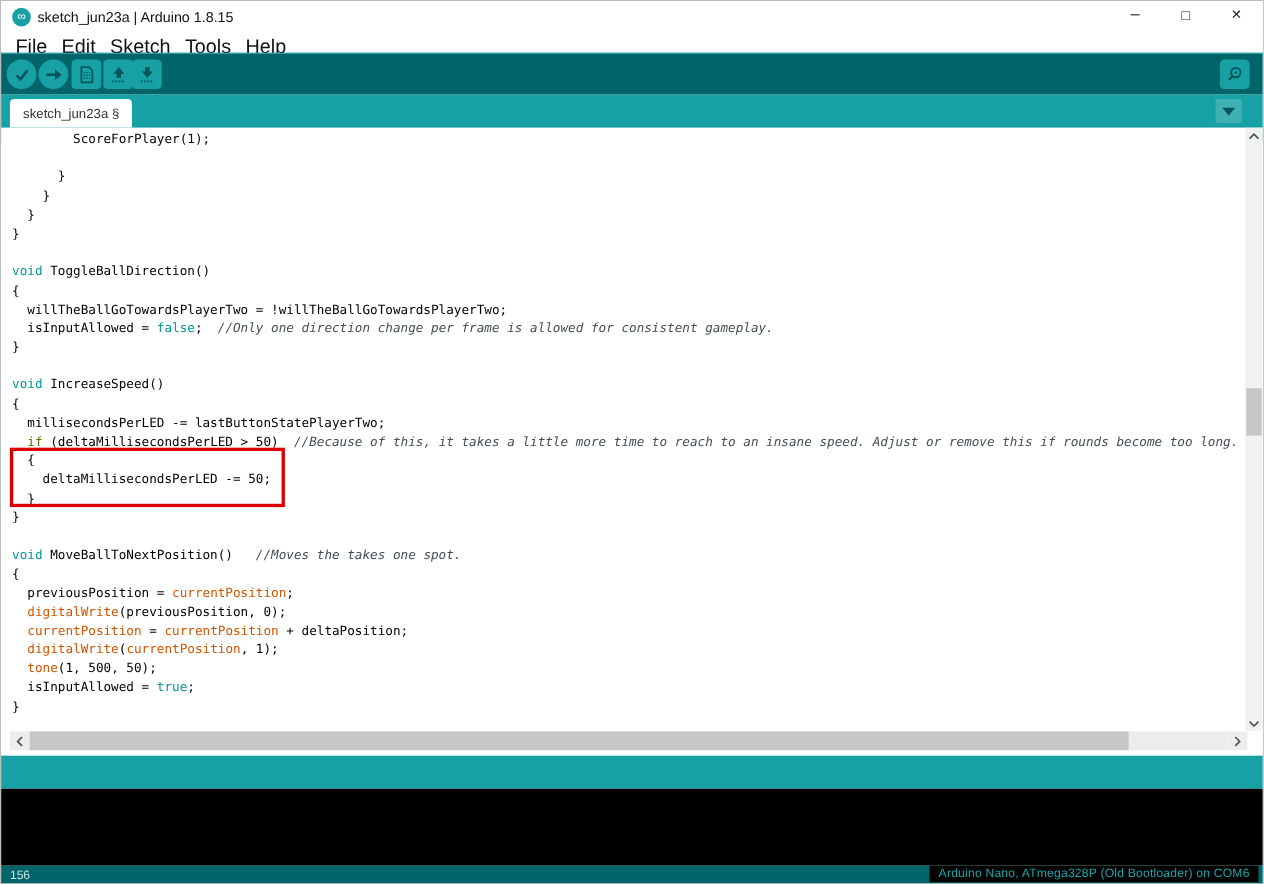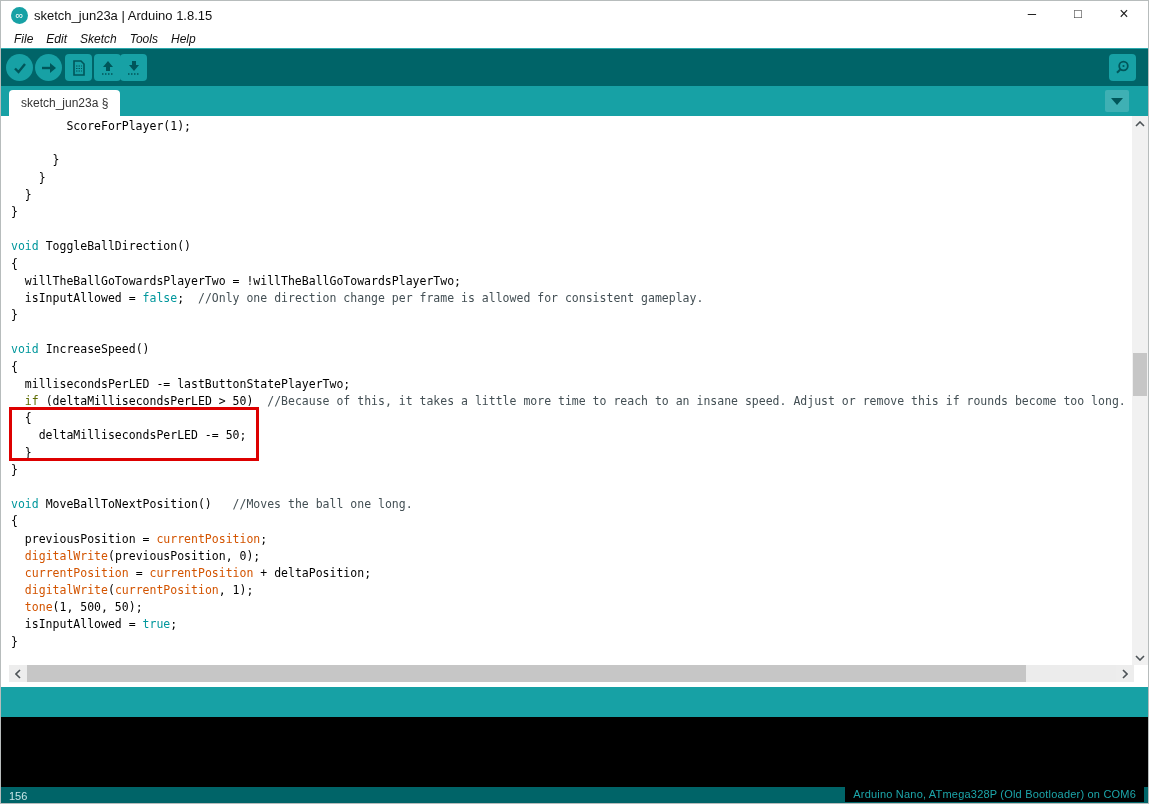--- a/index.html
+++ b/index.html
@@ -15,21 +15,21 @@
     position:absolute; left:10px; top:6px; width:17px; height:17px; border-radius:50%;
     background:var(--teal,#17A1A5); color:#fff; font-size:11px; line-height:17px; text-align:center;
   }
   .title-text { position:absolute; left:33px; top:7px; font-size:13px; color:#111; }
   .win-btn { position:absolute; top:0; width:44px; height:28px; text-align:center; color:#222; cursor:default; }
   .win-min   { right:94px; font-size:15px; line-height:24px; }
   .win-max   { right:48px; font-size:13px; line-height:26px; }
   .win-close { right:2px;  font-size:16px; line-height:26px; }
   
   .menubar { position:absolute; left:0; top:30px; width:100%; height:17px; background:#fff; display:flex; padding-left:8px; }
-  .menu-item { font-size:12px; color:#111; padding:1px 6px 0 5px; margin-right:2px;font-style:italic; }
+  .menu-item { font-size:18px; color:#111; padding:1px 6px 0 5px; margin-right:2px; }
   
   .toolbar { position:absolute; left:0; top:47px; width:100%; height:38px;
     background:var(--teal-dark,#006468); border-top:1px solid #2aa9ad; }
   .tb-btn { position:absolute; top:5px; width:27px; height:27px; background:var(--teal,#17A1A5);
     display:flex; align-items:center; justify-content:center; }
   .tb-round { border-radius:50%; }
   .tb-square { border-radius:4px; }
   .tb-verify { left:5px; }  .tb-upload { left:34px; }
   .tb-new { left:64px; }    .tb-open { left:93px; }   .tb-save { left:119px; }
   .tb-serial { left:1108px; }
@@ -44,21 +44,21 @@
     border-top:7px solid #00565a; }
   
   .editor { position:absolute; left:0; top:115px; width:100%; height:549px; background:#fff; overflow:hidden; }
   .code-area { position:absolute; left:0; top:0; width:1133px; height:549px; padding:2px 0 0 10px; overflow:hidden; }
   .cl { height:17.2px; line-height:17.2px; white-space:pre;
     font-family:"DejaVu Sans Mono", monospace; font-size:11.5px; color:#000; }
   .tok-p { color:#000; }
   .tok-k { color:var(--kw,#00979C); }
   .tok-s { color:var(--struct,#5E6D03); }
   .tok-f { color:var(--func,#D35400); }
-  .tok-c { color:var(--comment,#434f54); }
+  .tok-c { color:var(--comment,#434f54);font-style:italic; }
   .red-box { position:absolute; left:8px; top:291px; width:250px; height:54px;
     border:3px solid var(--annotation,#DD0000); }
   
   .vscroll { position:absolute; right:0; top:0; width:16px; height:549px; background:#f1f1f1; }
   .v-up, .v-down { position:absolute; left:0; width:16px; height:15px; display:flex; align-items:center; justify-content:center; }
   .v-up { top:0; } .v-down { bottom:0; }
   .v-thumb { position:absolute; left:1px; top:237px; width:14px; height:43px; background:#c6c6c6; }
   .hscroll { position:absolute; left:0; top:664px; width:100%; height:18px; background:#fff; }
   .h-left, .h-right { position:absolute; top:0; width:18px; height:17px; background:#ededed;
     display:flex; align-items:center; justify-content:center; }
@@ -172,21 +172,21 @@
         <div class="cl">&nbsp;</div>
         <div class="cl"><span class="tok-k">void</span><span class="tok-p"> IncreaseSpeed()</span></div>
         <div class="cl"><span class="tok-p">{</span></div>
         <div class="cl"><span class="tok-p">  millisecondsPerLED -= lastButtonStatePlayerTwo;</span></div>
         <div class="cl"><span class="tok-p">  </span><span class="tok-s">if</span><span class="tok-p"> (deltaMillisecondsPerLED &gt; 50)  </span><span class="tok-c">//Because of this, it takes a little more time to reach to an insane speed. Adjust or remove this if rounds become too long.</span></div>
         <div class="cl"><span class="tok-p">  {</span></div>
         <div class="cl"><span class="tok-p">    deltaMillisecondsPerLED -= 50;</span></div>
         <div class="cl"><span class="tok-p">  }</span></div>
         <div class="cl"><span class="tok-p">}</span></div>
         <div class="cl">&nbsp;</div>
-        <div class="cl"><span class="tok-k">void</span><span class="tok-p"> MoveBallToNextPosition()   </span><span class="tok-c">//Moves the ball one long.</span></div>
+        <div class="cl"><span class="tok-k">void</span><span class="tok-p"> MoveBallToNextPosition()   </span><span class="tok-c">//Moves the takes one spot.</span></div>
         <div class="cl"><span class="tok-p">{</span></div>
         <div class="cl"><span class="tok-p">  previousPosition = </span><span class="tok-f">currentPosition</span><span class="tok-p">;</span></div>
         <div class="cl"><span class="tok-p">  </span><span class="tok-f">digitalWrite</span><span class="tok-p">(previousPosition, 0);</span></div>
         <div class="cl"><span class="tok-p">  </span><span class="tok-f">currentPosition</span><span class="tok-p"> = </span><span class="tok-f">currentPosition</span><span class="tok-p"> + deltaPosition;</span></div>
         <div class="cl"><span class="tok-p">  </span><span class="tok-f">digitalWrite</span><span class="tok-p">(</span><span class="tok-f">currentPosition</span><span class="tok-p">, 1);</span></div>
         <div class="cl"><span class="tok-p">  </span><span class="tok-f">tone</span><span class="tok-p">(1, 500, 50);</span></div>
         <div class="cl"><span class="tok-p">  isInputAllowed = </span><span class="tok-k">true</span><span class="tok-p">;</span></div>
         <div class="cl"><span class="tok-p">}</span></div>
       </div>
     <div class="red-box"></div>

